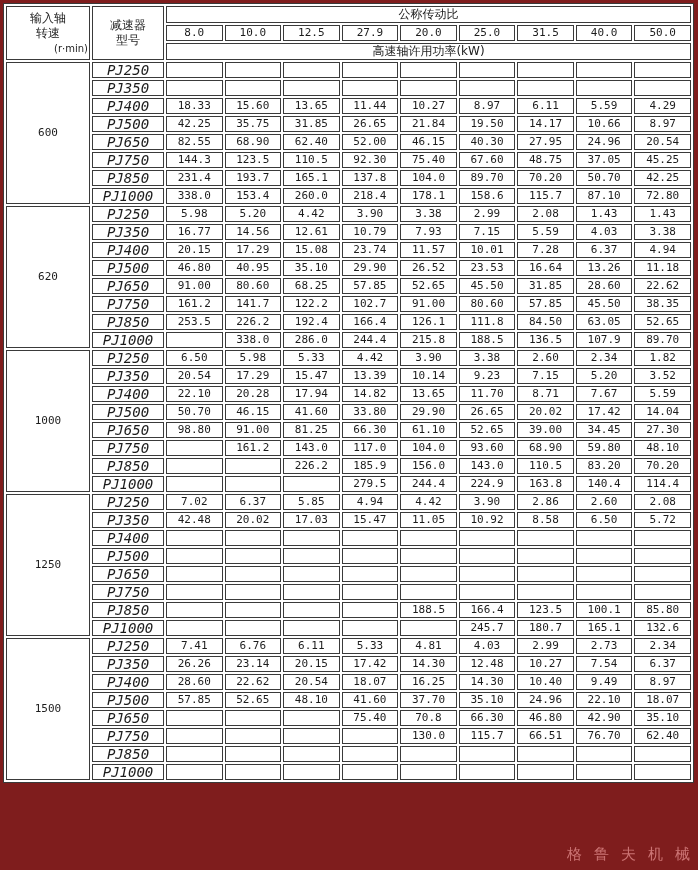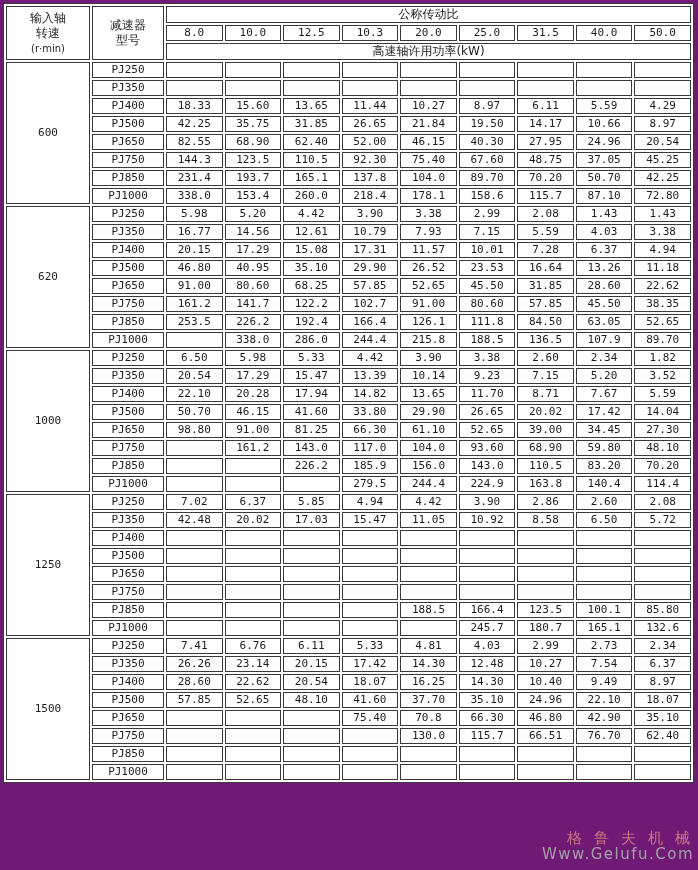--- a/index.html
+++ b/index.html
@@ -8,21 +8,21 @@
     --wm1:#d98383;
     --wm2:#a8a8a8;
   }
   *{box-sizing:border-box;}
   html,body{margin:0;padding:0;}
   body{
     width:698px;height:870px;background:#ffffff;
     font-family:"DejaVu Sans Mono","DejaVu Sans","Liberation Sans",sans-serif;
     color:var(--text);
   }
-  .page{position:relative;width:698px;height:870px;background:#701a75;overflow:hidden;padding:3px;}
+  .page{position:relative;width:698px;height:870px;background:#7f1d1d;overflow:hidden;padding:3px;}
   table.power-table{
     border-collapse:separate;
     border-spacing:2px;
     border:1px solid var(--border);
     width:691px;
     table-layout:fixed;
     background:#fff;
   }
   th,td{
     border:1px solid var(--border);
@@ -32,23 +32,23 @@
     vertical-align:middle;
     padding:0 1px;
     height:16px;
     line-height:14px;
     white-space:nowrap;
     overflow:hidden;
     color:var(--text);
   }
   th.cjk{font-size:12px;line-height:15px;font-family:"DejaVu Sans","Liberation Sans",sans-serif;}
   th.speed-head div, th.model-head div{line-height:15px;}
-  th.speed-head .small{font-size:10px;}
+  th.speed-head .small{font-size:10px;text-align:right;}
   td.speed-cell{font-size:11px;margin-left:20px;}
-  td.model-cell{font-size:11px;}
+  td.model-cell{font-size:14px;font-style:italic;}
   .watermark{
     position:absolute;
     right:4px;
     bottom:8px;
     text-align:right;
     pointer-events:none;
   }
   .wm1{
     color:var(--wm1);
     opacity:0.85;
@@ -96,21 +96,21 @@
         <th rowspan="3" class="cjk model-head">
           <div>减速器</div>
           <div>型号</div>
         </th>
         <th colspan="9" class="cjk">公称传动比</th>
       </tr>
       <tr>
         <th>8.0</th>
         <th>10.0</th>
         <th>12.5</th>
-        <th>10.3</th>
+        <th>27.9</th>
         <th>20.0</th>
         <th>25.0</th>
         <th>31.5</th>
         <th>40.0</th>
         <th>50.0</th>
       </tr>
       <tr>
         <th colspan="9" class="cjk">高速轴许用功率(kW)</th>
       </tr>
     </thead>
@@ -235,21 +235,21 @@
           <td class="value-cell">7.15</td>
           <td class="value-cell">5.59</td>
           <td class="value-cell">4.03</td>
           <td class="value-cell">3.38</td>
         </tr>
         <tr>
           <td class="model-cell">PJ400</td>
           <td class="value-cell">20.15</td>
           <td class="value-cell">17.29</td>
           <td class="value-cell">15.08</td>
-          <td class="value-cell">17.31</td>
+          <td class="value-cell">23.74</td>
           <td class="value-cell">11.57</td>
           <td class="value-cell">10.01</td>
           <td class="value-cell">7.28</td>
           <td class="value-cell">6.37</td>
           <td class="value-cell">4.94</td>
         </tr>
         <tr>
           <td class="model-cell">PJ500</td>
           <td class="value-cell">46.80</td>
           <td class="value-cell">40.95</td>
@@ -598,16 +598,15 @@
           <td class="value-cell"></td>
           <td class="value-cell"></td>
           <td class="value-cell"></td>
           <td class="value-cell"></td>
         </tr>
       </tbody>
   </table>
 
   <div class="watermark">
     <div class="wm1">格鲁夫机械</div>
-    <div class="wm2">Www.Gelufu.Com</div>
   </div>
 
 </div>
 
 </body></html>

